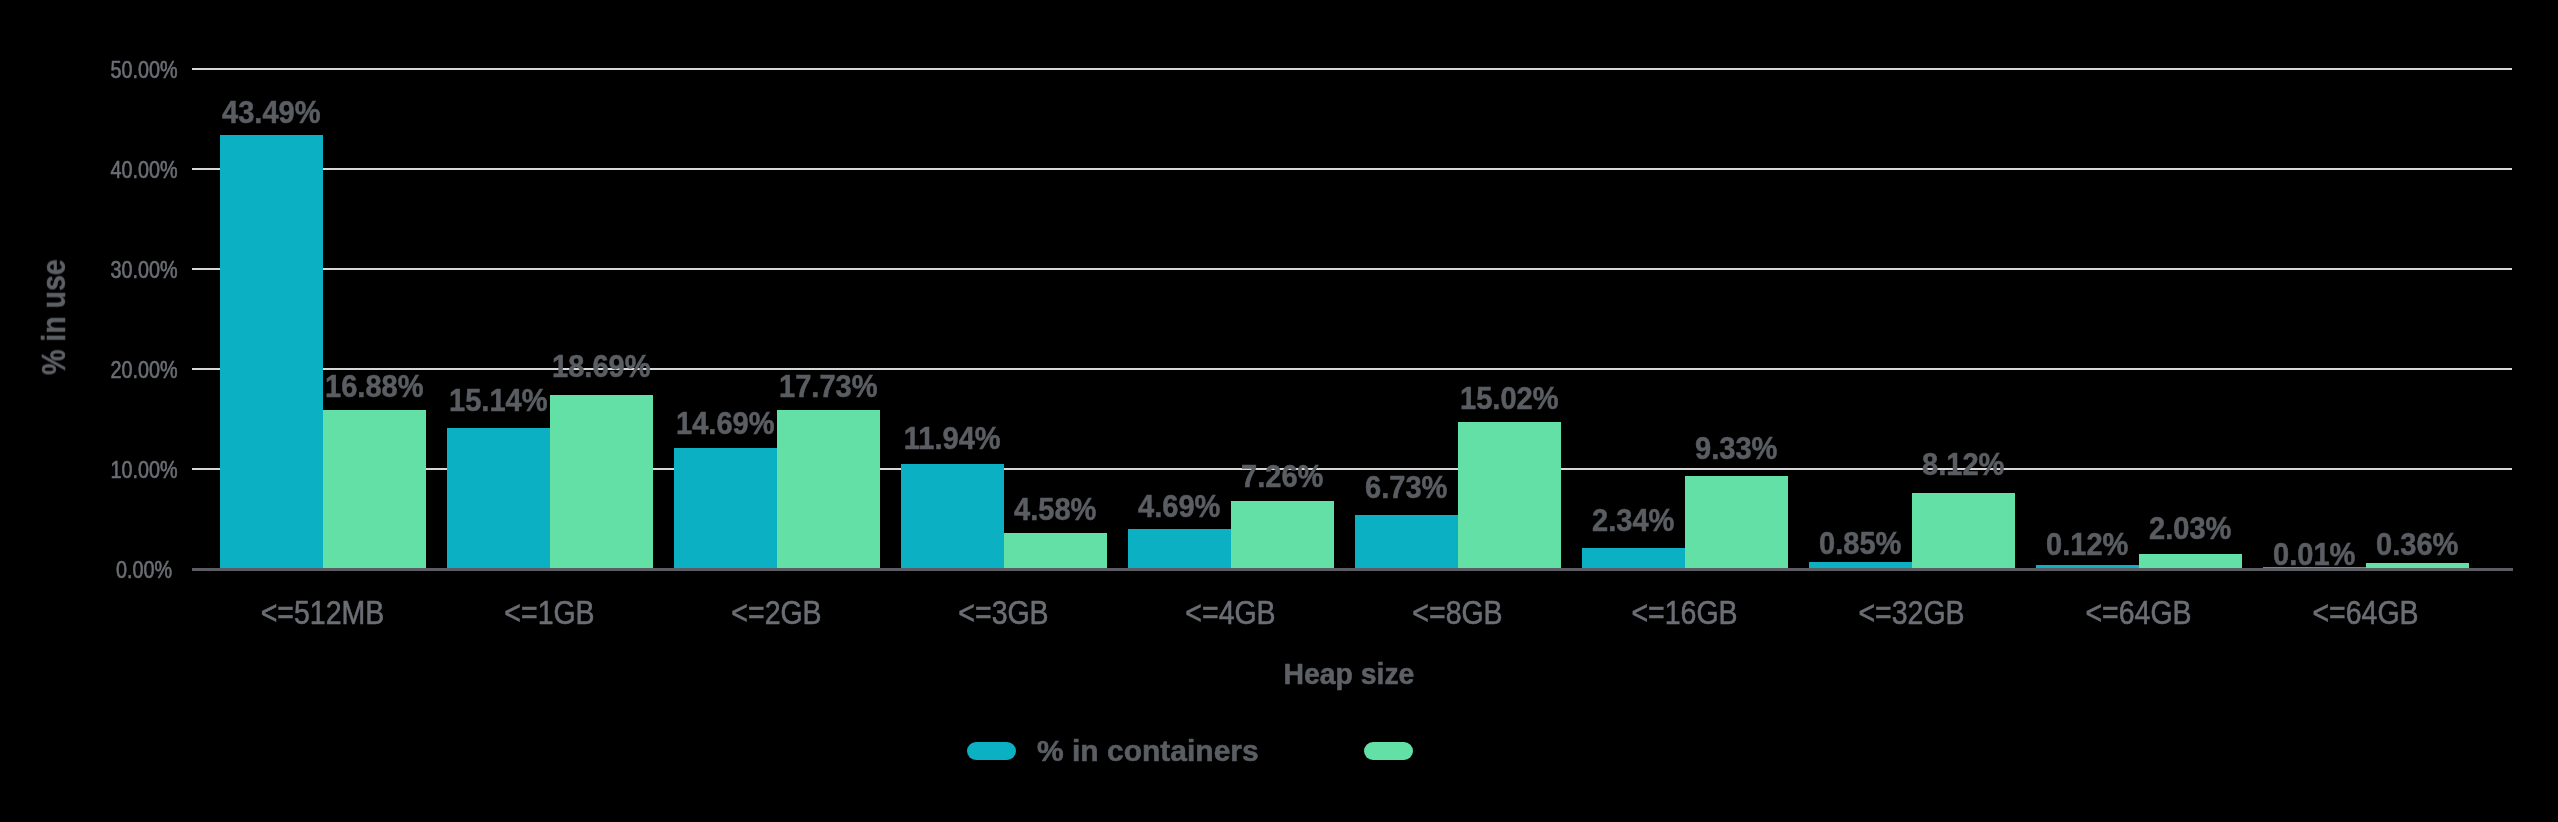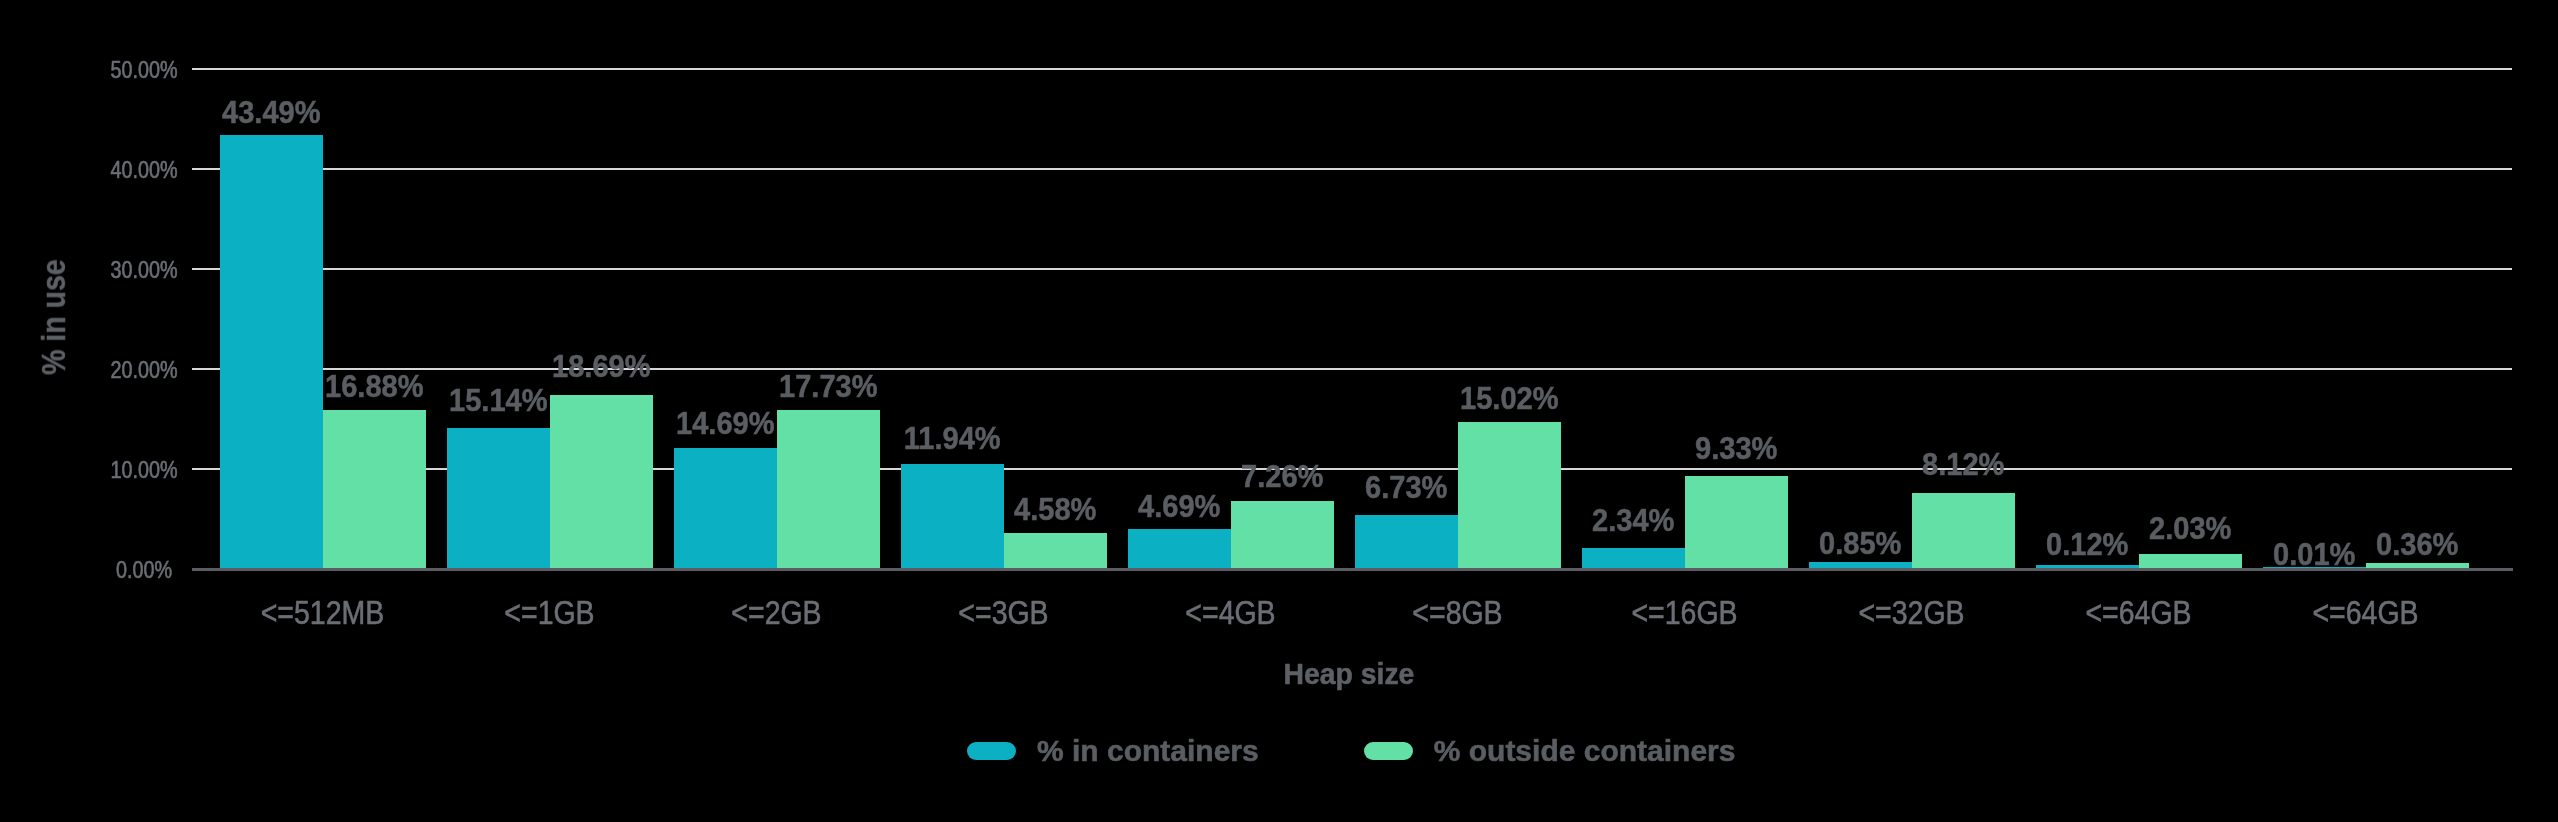--- a/index.html
+++ b/index.html
@@ -115,17 +115,16 @@
       <div class="xlabel txt" style="left: 2183.3px; width: 365px;">&lt;=64GB</div>
     </div>
 
   <div id="legend" style="left: 967px;">
     <div class="lgitem txt">
       <span class="lgpill" style="background: rgb(11, 176, 195);"></span>
       <span class="lgtext">% in containers</span>
     </div>
     <div class="lgitem txt">
       <span class="lgpill" style="background: rgb(99, 224, 166);"></span>
-      <span class="lgtext">% outside containers</span>
     </div>
   </div>
 
 </div>
 
 </body></html>

